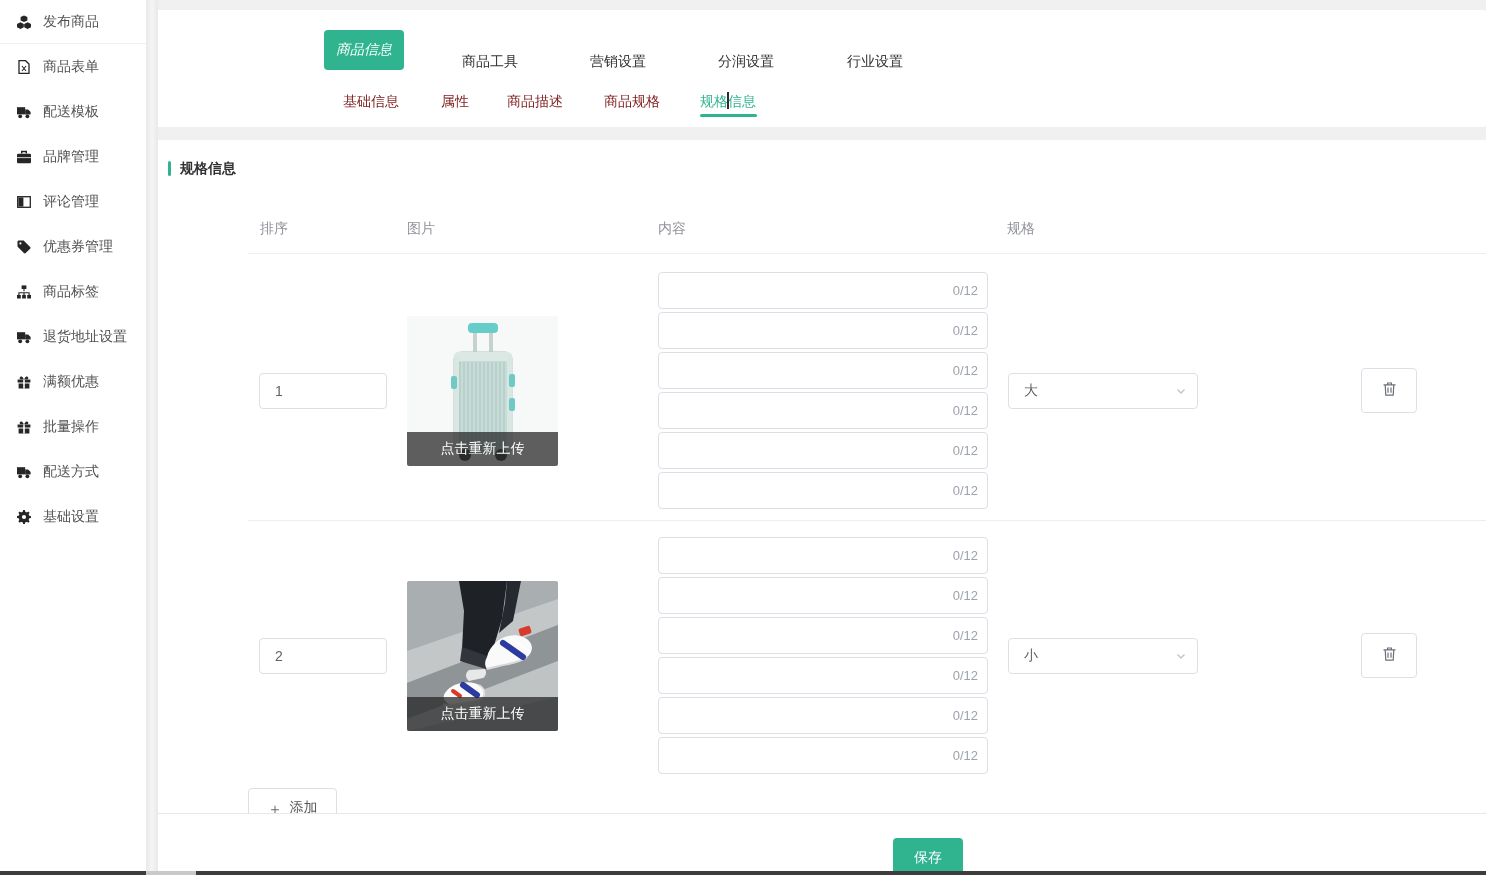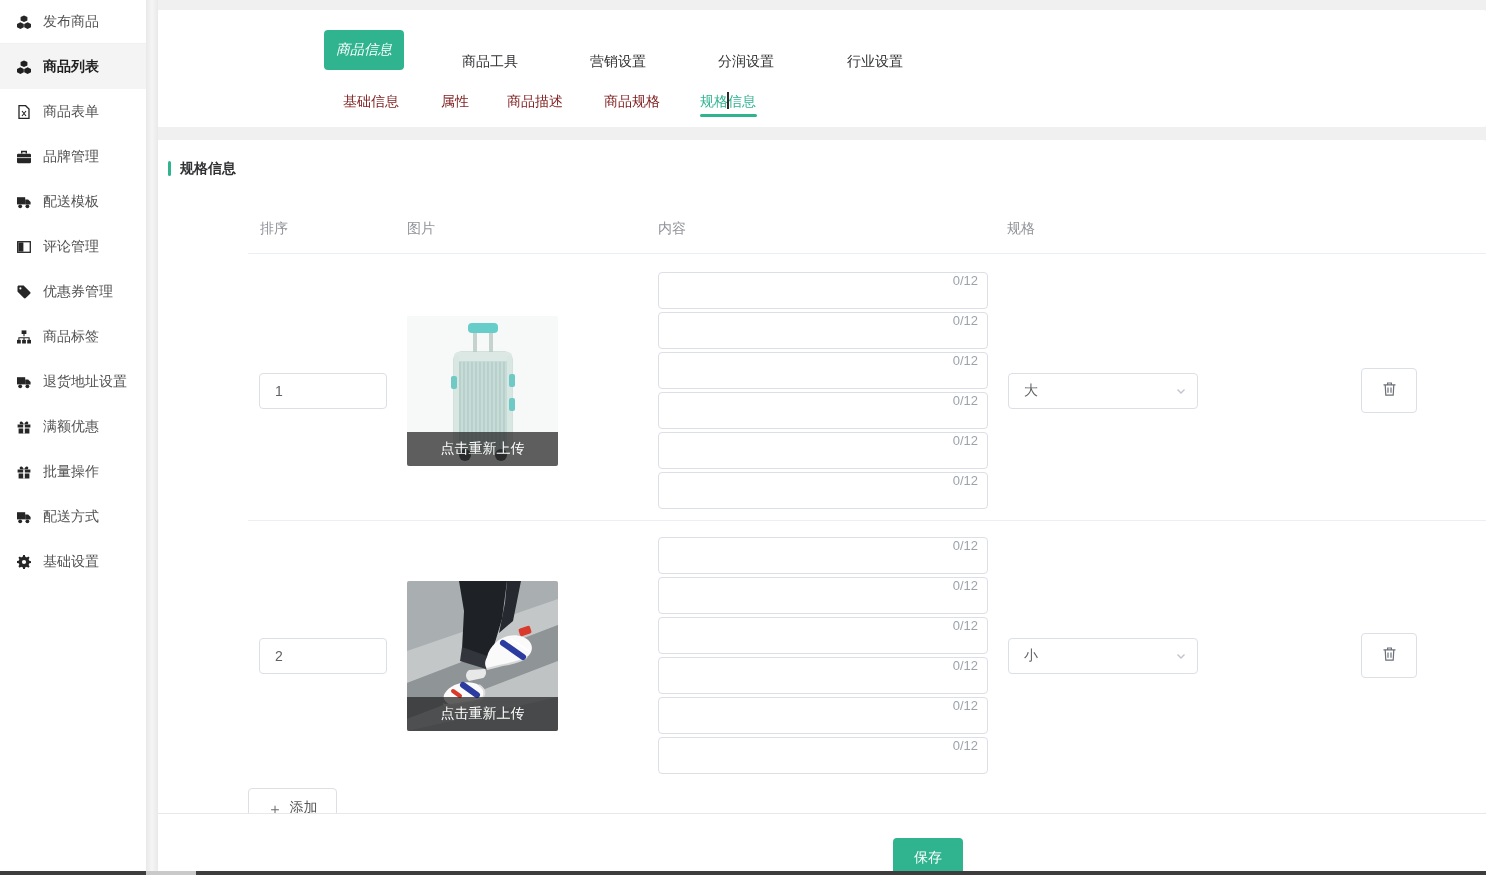--- a/index.html
+++ b/index.html
@@ -44,21 +44,21 @@
   .box-input { border:1px solid #dcdfe6; border-radius:4px; background:#fff; }
   .sort-input { left:259px; width:128px; height:36px; }
   .sort-input input { width:100%; height:100%; border:none; outline:none; background:transparent;
     padding:0 15px; font-size:14px; color:#606266; font-family:inherit; }
 
   .img-box { left:407px; width:151px; height:150px; overflow:hidden; cursor:pointer; background:#f7f8f8; }
   .img-overlay { position:absolute; left:0; right:0; bottom:0; height:34px;
     background:rgba(35,35,35,.72); color:#fff; font-size:14px;
     display:flex; align-items:center; justify-content:center; }
 
-  .c-input { left:658px; width:330px; height:37px; display:flex; align-items:flex-start;padding-left:36px; }
+  .c-input { left:658px; width:330px; height:37px; display:flex; align-items:center;padding-left:36px; }
   .c-input input { flex:1; height:100%; border:none; outline:none; background:transparent;
     padding:0 8px 0 15px; font-size:14px; color:#606266; font-family:inherit; min-width:0; }
   .counter { color:#9ca3ab; font-size:13px; padding-right:9px; flex:none; }
 
   .spec-select { left:1008px; width:190px; height:36px; display:flex; align-items:center;
     cursor:pointer; }
   .spec-select .val { flex:1; padding-left:15px; font-size:14px; color:#606266; }
   .spec-select .chev { padding-right:10px; display:flex; align-items:center; }
 
   .trash-btn { left:1361px; width:56px; height:45px; display:flex; align-items:center;
@@ -87,57 +87,49 @@
 
   <nav class="abs sidebar">
     <div class="side-item first">
       <span class="ic">
           <svg width="14" height="14" viewBox="0 0 14 14" fill="#262626">
             <path d="M7 .4 10.4 2v3.4L7 7.1 3.6 5.4V2L7 .4zM3.4 7.2 6.8 8.9v3.4L3.4 13.9 0 12.3V8.9l3.4-1.7zM10.6 7.2 14 8.9v3.4l-3.4 1.6-3.4-1.6V8.9l3.4-1.7z"></path>
           </svg>
         </span>
       <span>发布商品</span>
     </div>
-    <div class="side-item active">
-      <span class="ic">
-          <svg width="14" height="14" viewBox="0 0 14 14" fill="#1f1f1f">
-            <path d="M7 .4 10.4 2v3.4L7 7.1 3.6 5.4V2L7 .4zM3.4 7.2 6.8 8.9v3.4L3.4 13.9 0 12.3V8.9l3.4-1.7zM10.6 7.2 14 8.9v3.4l-3.4 1.6-3.4-1.6V8.9l3.4-1.7z"></path>
-          </svg>
-        </span>
-      <span>商品列表</span>
-    </div>
     <div class="side-item">
       <span class="ic">
           <svg width="12" height="14" viewBox="0 0 12 14" fill="none" stroke="#262626" stroke-width="1.3">
             <path d="M1 .7h6.6L11 4.1v9.2H1z"></path>
             <path d="M4 6l4 5M8 6l-4 5" stroke-width="1.1"></path>
           </svg>
         </span>
       <span>商品表单</span>
-    </div>
-    <div class="side-item">
-      <span class="ic">
-          <svg width="14" height="14" viewBox="0 0 14 14">
-            <rect x="0" y="3.8" width="14" height="9.4" rx="1.2" fill="#262626"></rect>
-            <path d="M4.7 3.6V1.5h4.6v2.1" fill="none" stroke="#262626" stroke-width="1.4"></path>
-            <path d="M0 7.6h14" stroke="#fff" stroke-width=".8"></path>
-          </svg>
-        </span>
-      <span>品牌管理</span>
     </div>
     <div class="side-item">
       <span class="ic">
           <svg width="14" height="14" viewBox="0 0 14 14" fill="#262626">
             <path d="M0 2.2h8.2v7.2H0z"></path>
             <path d="M8.2 4.6h2.9L13.6 7v2.4H8.2z"></path>
             <circle cx="3.2" cy="11.3" r="1.9"></circle>
             <circle cx="10.4" cy="11.3" r="1.9"></circle>
           </svg>
         </span>
       <span>配送模板</span>
+    </div>
+    <div class="side-item">
+      <span class="ic">
+          <svg width="14" height="14" viewBox="0 0 14 14">
+            <rect x="0" y="3.8" width="14" height="9.4" rx="1.2" fill="#262626"></rect>
+            <path d="M4.7 3.6V1.5h4.6v2.1" fill="none" stroke="#262626" stroke-width="1.4"></path>
+            <path d="M0 7.6h14" stroke="#fff" stroke-width=".8"></path>
+          </svg>
+        </span>
+      <span>品牌管理</span>
     </div>
     <div class="side-item">
       <span class="ic">
           <svg width="14" height="14" viewBox="0 0 14 14">
             <rect x="0.7" y="1.7" width="12.6" height="10.6" fill="none" stroke="#262626" stroke-width="1.3"></rect>
             <path d="M1.4 2.4h5v9.2h-5z" fill="#262626"></path>
           </svg>
         </span>
       <span>评论管理</span>
     </div>

